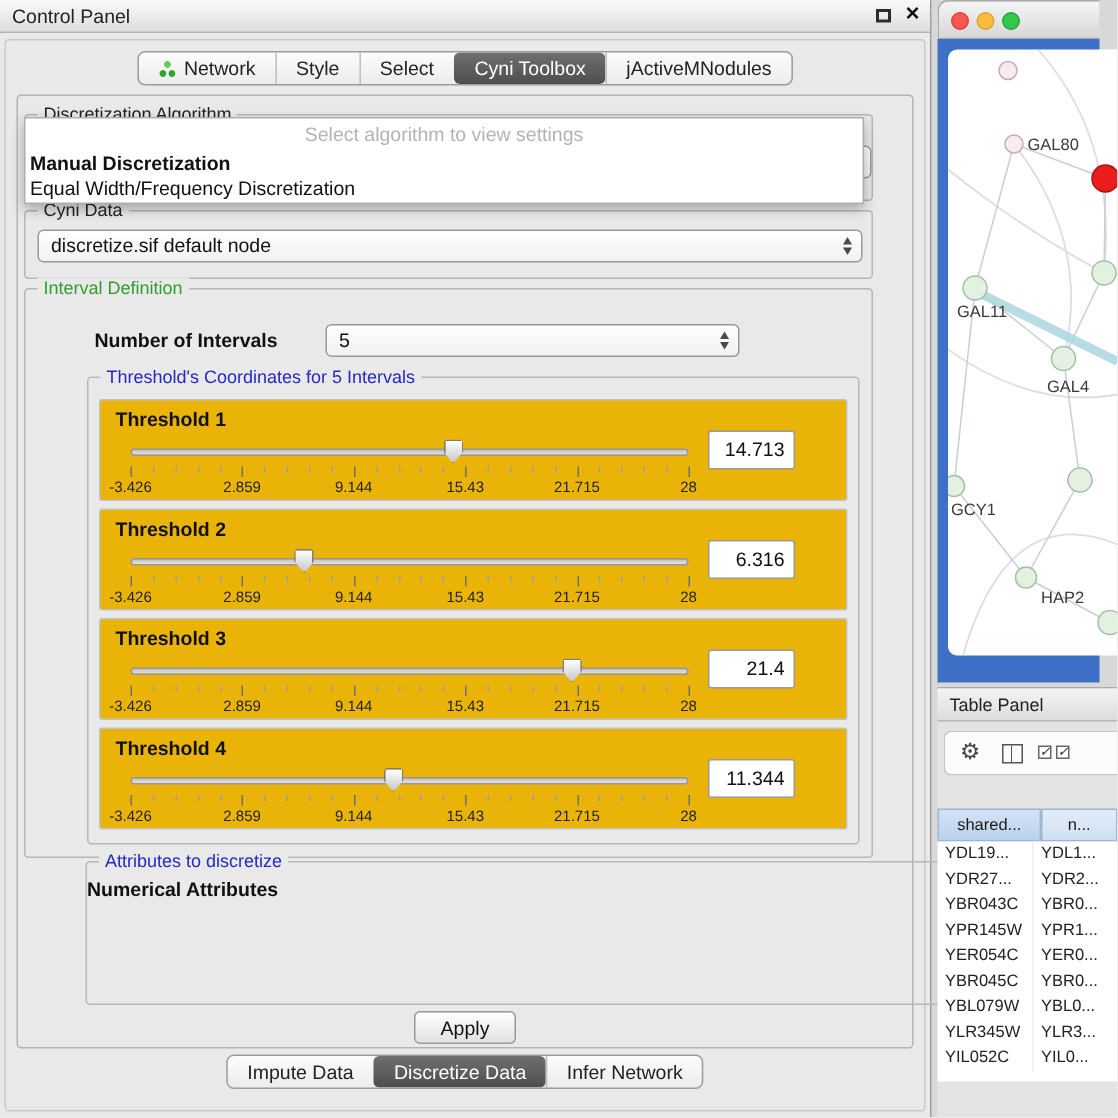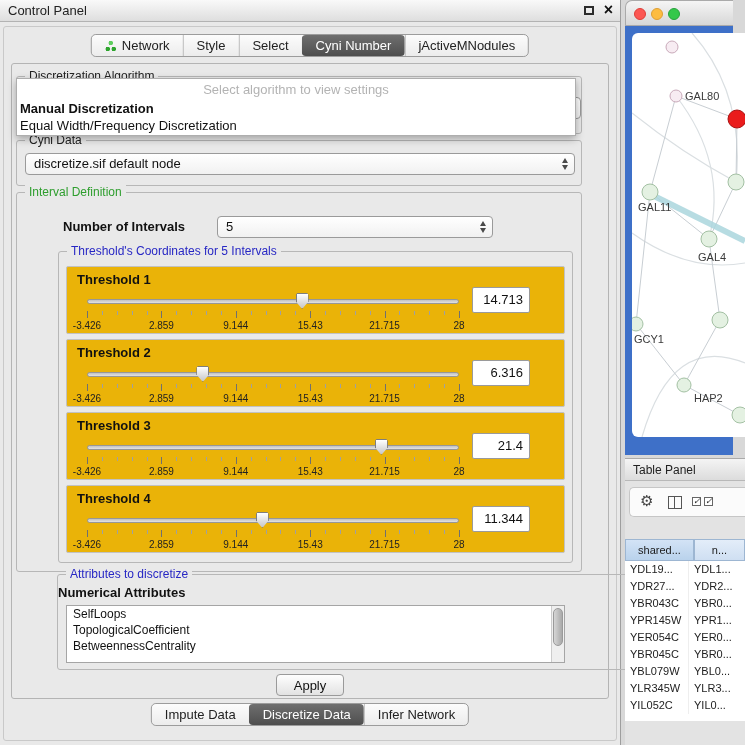--- a/index.html
+++ b/index.html
@@ -129,21 +129,21 @@
             <span class="network-glyph"></span>
             <span>Network</span>
           </div>
           <div class="seg-tab">
             <span>Style</span>
           </div>
           <div class="seg-tab">
             <span>Select</span>
           </div>
           <div class="seg-tab selected">
-            <span>Cyni Number</span>
+            <span>Cyni Toolbox</span>
           </div>
           <div class="seg-tab">
             <span>jActiveMNodules</span>
           </div>
         </div>
 
       <div class="panel-body">
 
         <div class="group algo-group">
           <span class="group-title">Discretization Algorithm</span>
@@ -366,30 +366,20 @@
     </div>
     <div class="value-box">11.344</div>
   </div>
 </div>
           </div>
         </div>
 
         <div class="group attrs-group">
           <span class="group-title blue">Attributes to discretize</span>
           <div class="attrs-label">Numerical Attributes</div>
-          <div class="attr-list">
-            <div id="attr-items">
-                <div class="attr-item">SelfLoops</div>
-                <div class="attr-item">TopologicalCoefficient</div>
-                <div class="attr-item">BetweennessCentrality</div>
-              </div>
-            <div class="vscroll">
-                <div class="vthumb"></div>
-              </div>
-          </div>
         </div>
 
         <button class="apply-btn">Apply</button>
       </div>
 
       <div id="bottom-tabs" class="seg-tabs">
           <div class="seg-tab">
             <span>Impute Data</span>
           </div>
           <div class="seg-tab selected">

